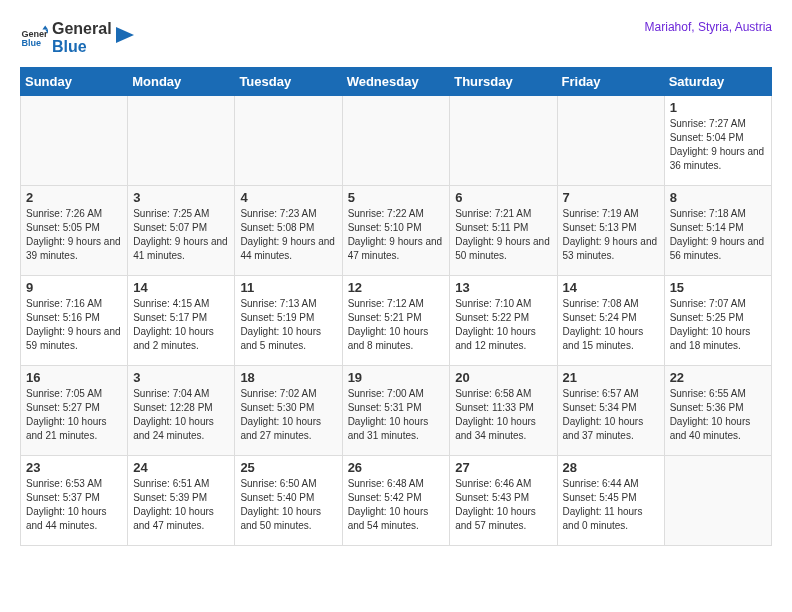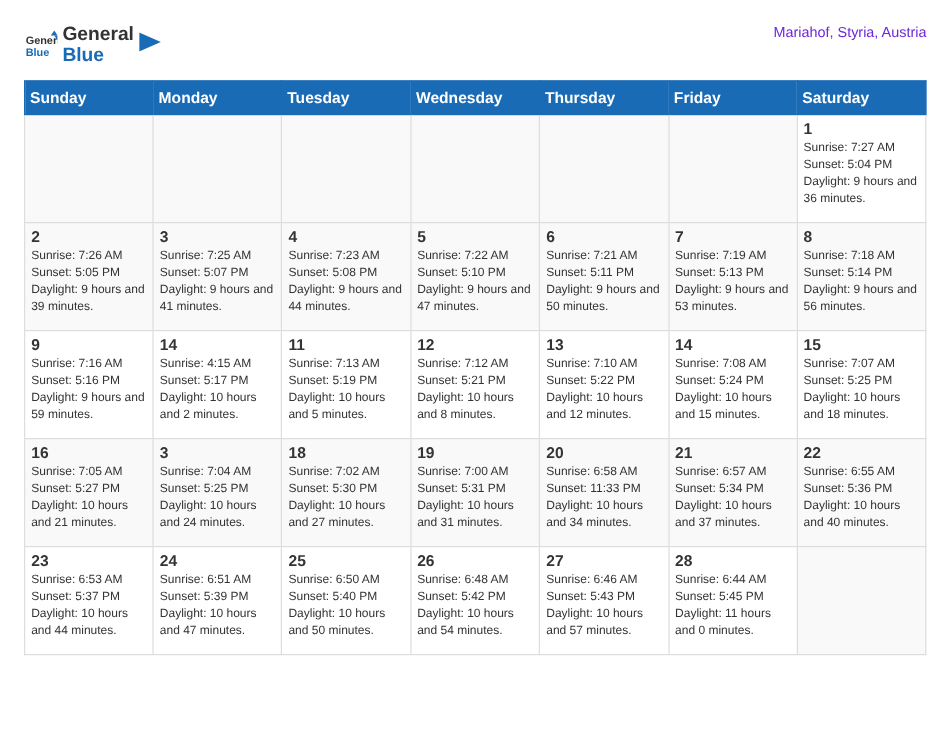--- a/index.html
+++ b/index.html
@@ -224,21 +224,21 @@
       <tr>
         <td>
           <span class="day-num">16</span>
           <div class="day-detail">Sunrise: 7:05 AM
 Sunset: 5:27 PM
 Daylight: 10 hours and 21 minutes.</div>
         </td>
         <td>
           <span class="day-num">3</span>
           <div class="day-detail">Sunrise: 7:04 AM
-Sunset: 5:25 PM
+Sunset: 12:28 PM
 Daylight: 10 hours and 24 minutes.</div>
         </td>
         <td>
           <span class="day-num">18</span>
           <div class="day-detail">Sunrise: 7:02 AM
 Sunset: 5:30 PM
 Daylight: 10 hours and 27 minutes.</div>
         </td>
         <td>
           <span class="day-num">19</span>

